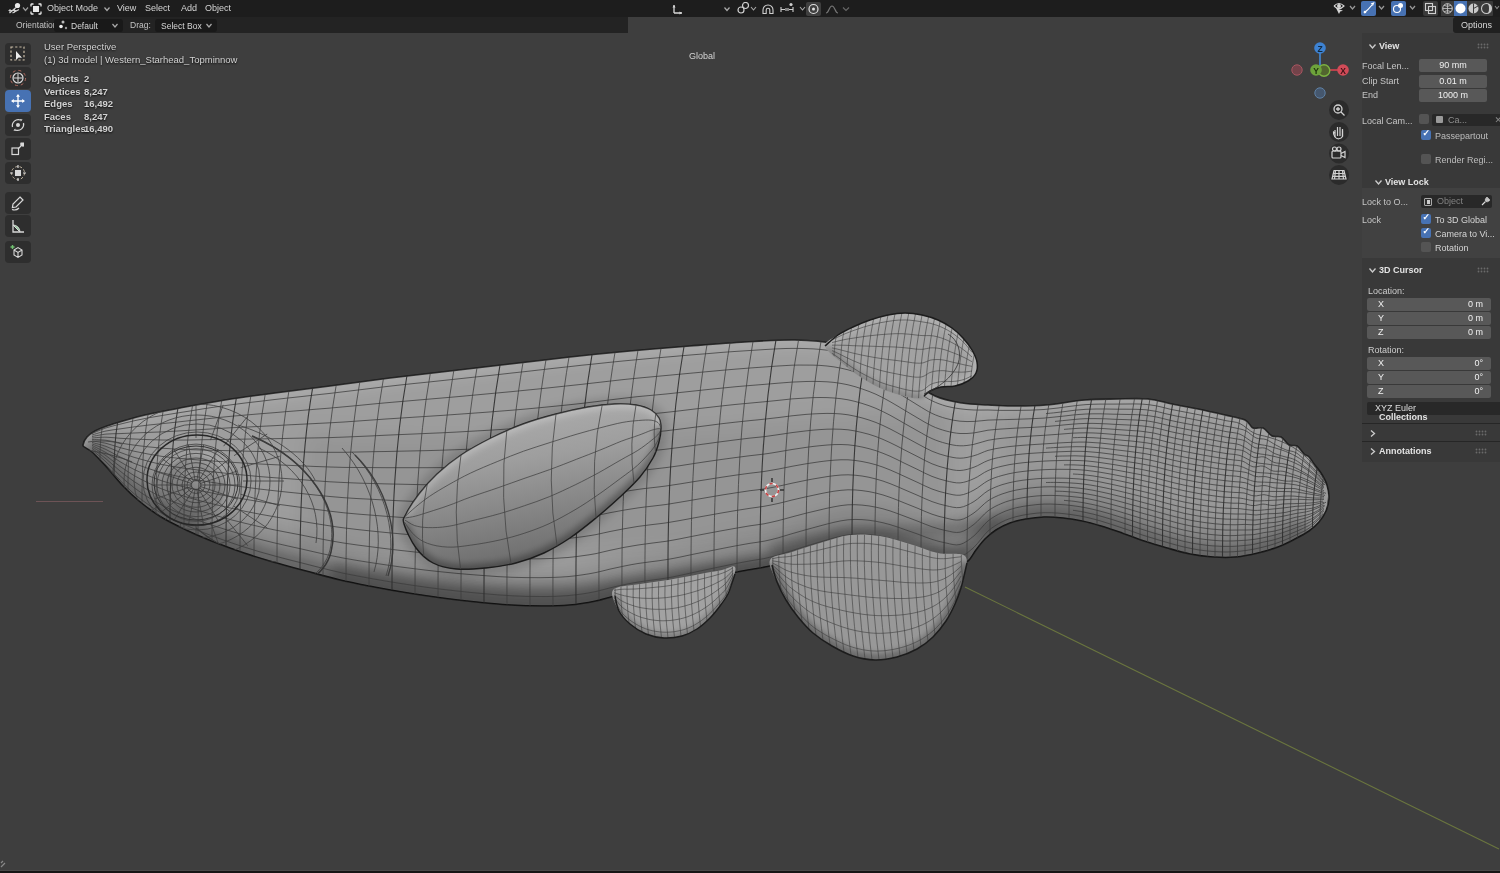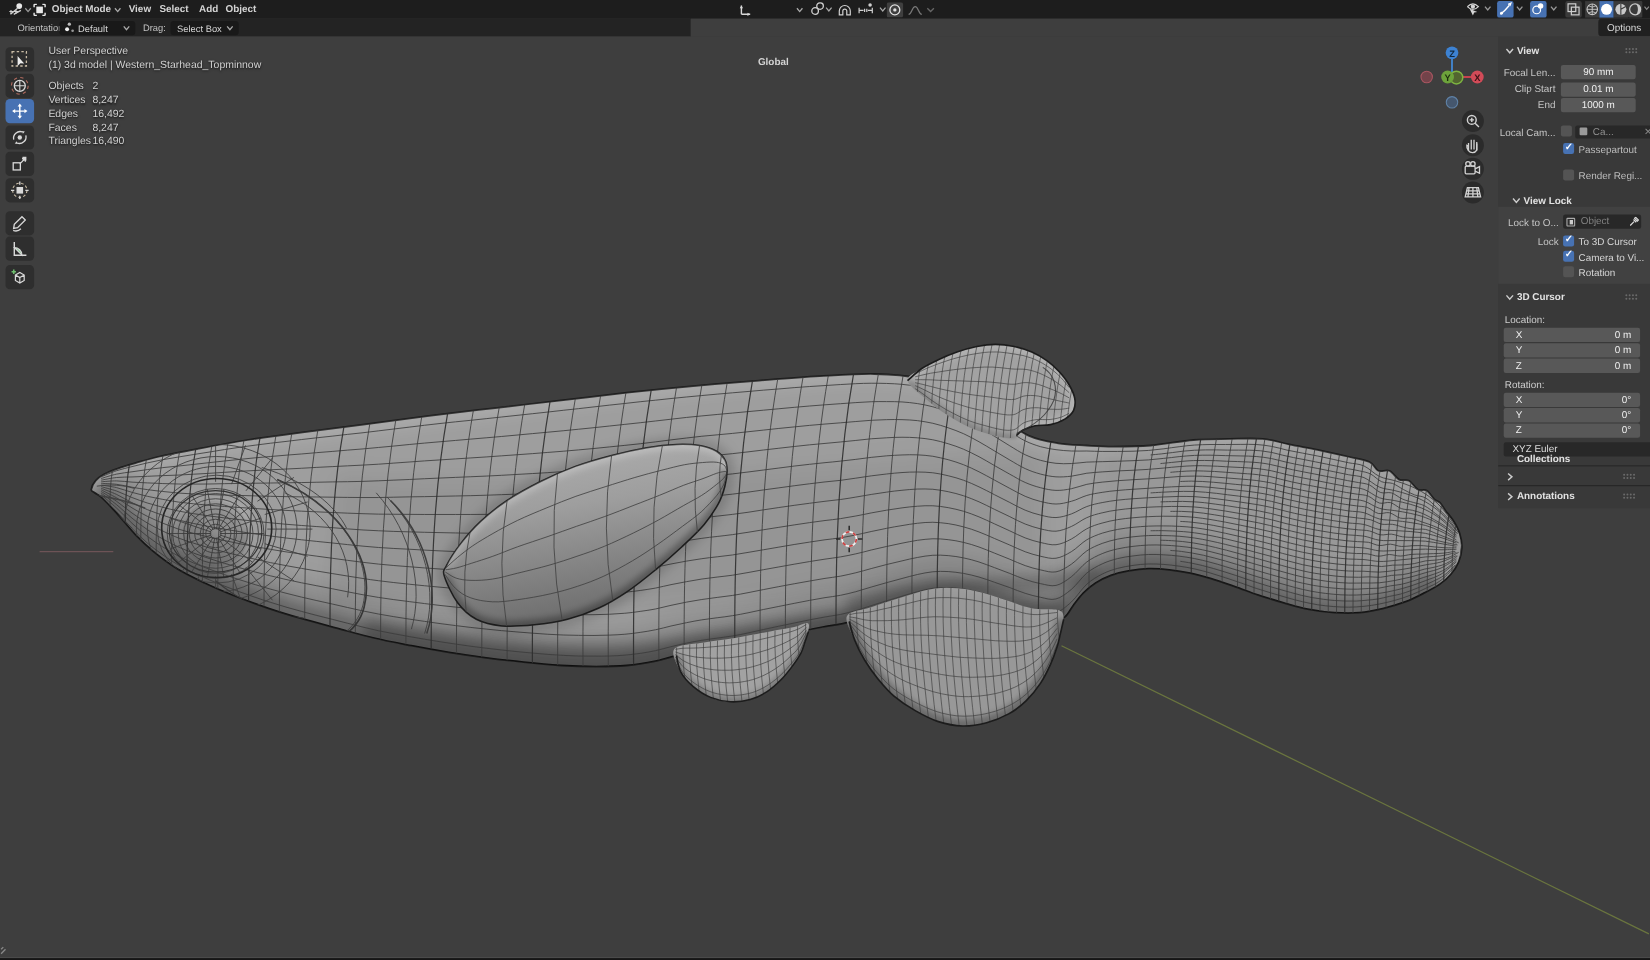--- a/index.html
+++ b/index.html
@@ -9,40 +9,40 @@
 .abs { position:absolute; }
 #bar1 { left:0; top:0; width:1500px; height:17px; background:#1d1d1d; }
 #bar2l { left:0; top:17px; width:628px; height:16px; background:#232323; }
 #bar2r { left:628px; top:17px; width:872px; height:16px; background:#3e3e3e; }
 #optbtn { left:1453px; top:17px; width:47px; height:16px; background:#202020;
   color:#d8d8d8; font-size:9px; text-align:center; line-height:16px;
   border-radius:3px 0 0 3px; }
 #statusbar { left:0; top:870px; width:1500px; height:3px; background:#161616;
   border-top:1px solid #4a4a4a; }
 .mtxt { color:#d4d4d4; font-size:9px; line-height:17px; }
-.menu { position:absolute; top:0; height:17px;font-weight:bold; }
+.menu { position:absolute; top:0; height:17px; }
 .lbl2 { position:absolute; top:17px; height:16px; color:#c3c3c3; font-size:8.5px;
   line-height:16px; }
 .drop { position:absolute; top:19px; height:12.5px; background:#191919;
   border-radius:3px; color:#d7d7d7; font-size:8.5px; line-height:12px; }
 
 #vptext { left:44px; top:41px; color:#d2d2d2; font-size:9.5px; line-height:12.5px;
   text-shadow:0 1px 2px rgba(0,0,0,0.8); }
 #vpstats { left:44px; top:73px; color:#d2d2d2; font-size:9.5px; line-height:12.6px;
-  text-shadow:0 1px 2px rgba(0,0,0,0.8); }
+  text-shadow:0 1px 2px rgba(0,0,0,0.8);font-weight:bold; }
 #vpstats .v { position:absolute; left:40px; }
 
 .tbtn { position:absolute; left:5px; width:26px; height:22px; background:#2e2e2e;
   border-radius:4px; }
 .tbtn.act { background:#4772b3; }
 
 #panel { left:1362px; top:33px; width:138px; height:429px; background:#393939;
   color:#c8c8c8; font-size:9px; }
 .phead { position:absolute; color:#e2e2e2; font-size:9px; font-weight:bold; }
-.plbl { position:absolute; color:#c5c5c5; font-size:9px; text-align:right; }
+.plbl { position:absolute; color:#c5c5c5; font-size:9px; text-align:left; }
 .field { position:absolute; background:#585858; border-radius:2px; color:#f1f1f1;
   font-size:9px; text-align:center; }
 .dfield { position:absolute; background:#282828; border-radius:2px; color:#8f8f8f;
   font-size:9px; }
 .cb { position:absolute; width:10px; height:10px; border-radius:2px; background:#545454; }
 .cb.on { background:#4772b3; }
 .cb.on:after { content:"✓"; position:absolute; left:1.5px; top:-2.5px; color:#fff;
   font-size:9px; font-weight:bold; }
 .cblbl { position:absolute; color:#bdbdbd; font-size:9px; }
 .sep { position:absolute; left:0; width:138px; height:1px; background:#262626; }
@@ -693,21 +693,21 @@
         <span style="position:absolute;left:3px;top:2.5px;width:8px;height:8px;border:1px solid #aaa;border-radius:1px;background:#2f2f2f">
           <span style="position:absolute;left:1.5px;top:1.5px;width:3.5px;height:3.5px;background:#ccc"></span>
         </span>
         <span style="position:absolute;left:16px;color:#828282">Object</span>
         <svg style="position:absolute;right:2px;top:2px" width="9" height="9" viewBox="0 0 9 9">
           <path d="M1,8 l3.5,-3.5 M4,2.5 l2.5,2.5 M5,1.5 l2.5,2.5 l1,-1 l-2.5,-2.5 z" stroke="#ddd" stroke-width="1.1" fill="none"></path>
         </svg>
       </div>
 <div class="plbl" style="left:0;top:182px;width:55px;color:#c5c5c5">Lock</div>
 <div class="cb on" style="left:59px;top:181px"></div>
-<div class="cblbl" style="left:73px;top:182px;color:#d5d5d5">To 3D Cursor</div>
+<div class="cblbl" style="left:73px;top:182px;color:#d5d5d5">To 3D Global</div>
 <div class="cb on" style="left:59px;top:195px"></div>
 <div class="cblbl" style="left:73px;top:196px;color:#d5d5d5">Camera to Vi...</div>
 <div class="cb" style="left:59px;top:209px"></div>
 <div class="cblbl" style="left:73px;top:210px;color:#d5d5d5">Rotation</div>
 <svg class="abs" style="left:6px;top:233px" width="9" height="9" viewBox="0 0 9 9">
         <path d="M1.5,2.5 L4.5,6 L7.5,2.5" stroke="#ccc" stroke-width="1.3" fill="none"></path>
       </svg>
 <div class="phead" style="left:17px;top:232px">3D Cursor</div>
 <svg class="abs" style="left:115px;top:234px" width="13" height="6" viewBox="0 0 13 6">
         <circle cx="1.5" cy="1.5" r="0.9" fill="#6a6a6a"></circle>

